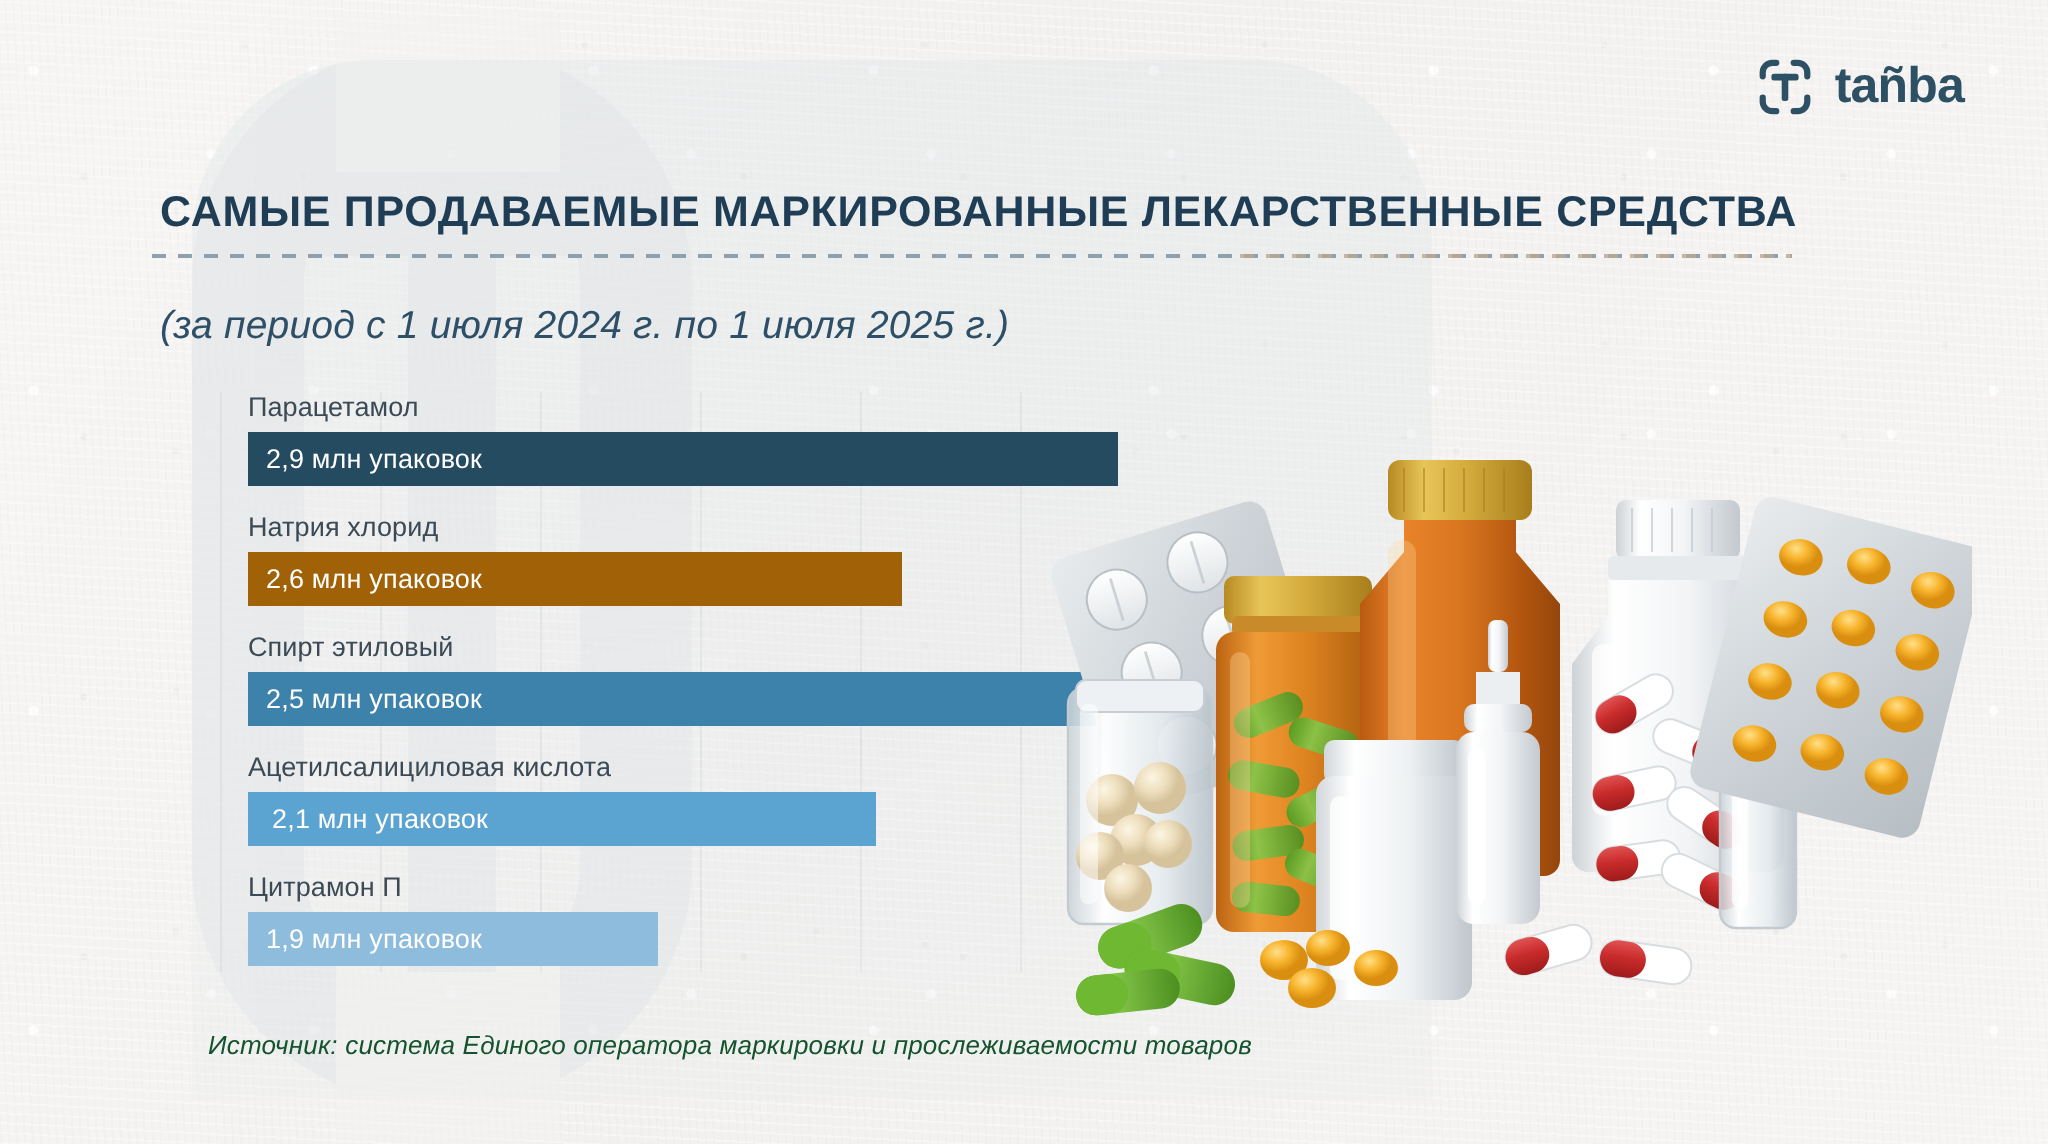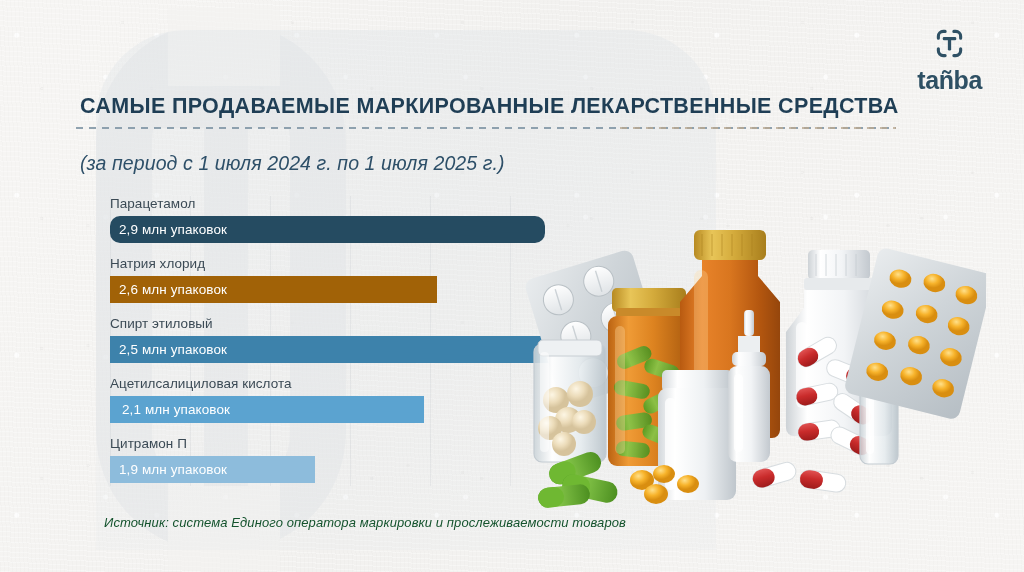--- a/index.html
+++ b/index.html
@@ -111,21 +111,20 @@
   }
 
   
   .logo {
     position: absolute;
     right: 42px;
     top: 28px;
     display: flex;
     align-items: center;
     gap: 9px;
-    flex-direction: column;
   }
   .logo-mark { width: 31px; height: 31px; display: block; }
   .logo-text {
     font-size: 25px;
     font-weight: 700;
     letter-spacing: -0.4px;
     color: #2e5064;
     line-height: 1;
   }
 
@@ -164,21 +163,21 @@
     font-style: italic;
     font-weight: 400;
     color: #2d4f68;
     letter-spacing: .1px;
     white-space: nowrap;
   }
 
   
   .chart {
     position: absolute;
-    left: 110px;
+    left: 124px;
     top: 196px;
     width: 460px;
   }
   .gridlines {
     position: absolute;
     left: 110px;
     top: 196px;
     width: 450px;
     height: 290px;
     pointer-events: none;
@@ -262,21 +261,21 @@
 
   <div class="title">САМЫЕ ПРОДАВАЕМЫЕ МАРКИРОВАННЫЕ ЛЕКАРСТВЕННЫЕ СРЕДСТВА</div>
   <div class="rule"></div>
   <div class="rule warm"></div>
   <div class="subtitle">(за период с 1 июля 2024 г. по 1 июля 2025 г.)</div>
 
   <div class="gridlines"></div>
   <div class="chart" id="chart">
       <div class="row">
         <div class="row-label">Парацетамол</div>
-        <div class="bar" style="width: 435px; background: rgb(37, 75, 97); border-radius: 10px;">
+        <div class="bar" style="width: 435px; background: rgb(37, 75, 97);">
           <span class="bar-value">2,9 млн упаковок</span>
         </div>
       </div>
       <div class="row">
         <div class="row-label">Натрия хлорид</div>
         <div class="bar" style="width: 327px; background: #a16207;">
           <span class="bar-value">2,6 млн упаковок</span>
         </div>
       </div>
       <div class="row">

